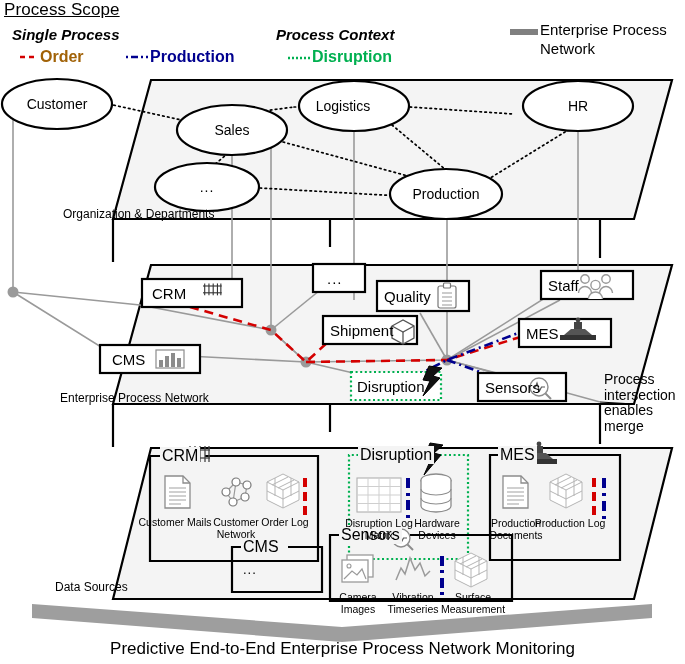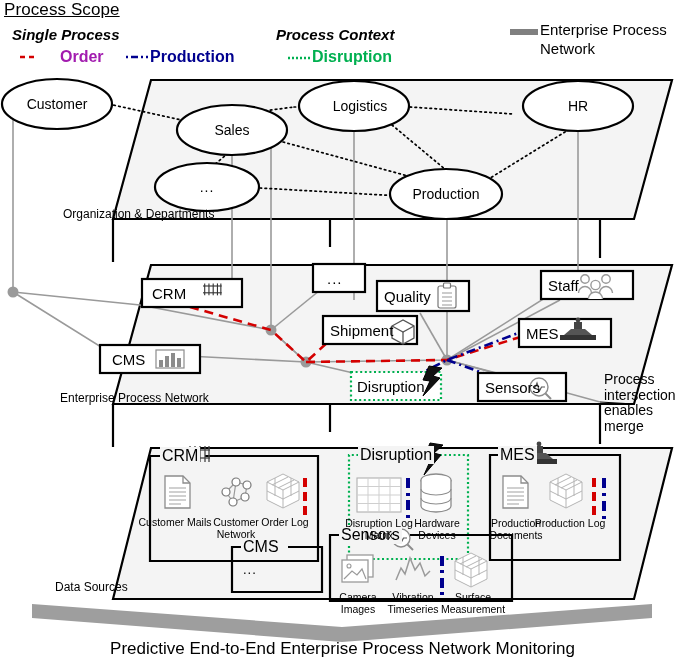--- a/index.html
+++ b/index.html
@@ -7,21 +7,21 @@
        font-family:"Liberation Sans",sans-serif;color:#000;}
   #root{position:absolute;inset:0;}
   svg.layer{position:absolute;left:0;top:0;width:685px;height:664px;overflow:visible;}
   .txt{position:absolute;white-space:nowrap;}
 
   
   #legend-title{left:4px;top:0px;font-size:17px;text-decoration:underline;letter-spacing:.1px;}
   .legend-head{font-style:italic;font-size:15px;font-weight:bold;}
   #lg-single{left:12px;top:26px;}
   #lg-context{left:276px;top:26px;text-align:right;}
-  #lg-order{left:40px;top:48px;font-size:16px;color:#a21caf;font-weight:bold;margin-left:20px;}
+  #lg-order{left:40px;top:48px;font-size:16px;color:#a16207;font-weight:bold;}
   #lg-production{left:150px;top:48px;font-size:16px;color:#00008f;font-weight:bold;}
   #lg-disruption{left:312px;top:48px;font-size:16px;color:#00b050;font-weight:bold;}
   #lg-epn{left:540px;top:20px;font-size:15px;line-height:19px;width:140px;white-space:normal;}
 
   
   .plane-caption{font-size:12px;}
   #cap-org{left:63px;top:207px;}
   #cap-epn{left:60px;top:391px;}
   #cap-ds{left:55px;top:580px;}
 
@@ -419,21 +419,21 @@
     <line x1="288" y1="58" x2="312" y2="58" stroke="#00b050" stroke-width="2.6" stroke-dasharray="2 2"></line>
   </svg>
 
   <div class="txt plane-caption" id="cap-org">Organization &amp; Departments</div>
   <div class="txt plane-caption" id="cap-epn">Enterprise Process Network</div>
   <div class="txt plane-caption" id="cap-ds">Data Sources</div>
 
   <div class="txt ell-label" style="left:57px;top:104px;">Customer</div>
   <div class="txt ell-label" style="left:232px;top:130px;">Sales</div>
   <div class="txt ell-label dots" style="left:207px;top:187px;">...</div>
-  <div class="txt ell-label" style="left:360px;top:106px;">Logistics</div>
+  <div class="txt ell-label" style="left:343px;top:106px;">Logistics</div>
   <div class="txt ell-label" style="left:446px;top:194px;">Production</div>
   <div class="txt ell-label" style="left:578px;top:106px;">HR</div>
 
   <div class="txt box-label" style="left:152px;top:293px;">CRM</div>
   <div class="txt box-label" style="left:112px;top:359px;">CMS</div>
   <div class="txt box-label dots" style="left:327px;top:278px;">...</div>
   <div class="txt box-label" style="left:384px;top:296px;">Quality</div>
   <div class="txt box-label" style="left:330px;top:330px;">Shipment</div>
   <div class="txt box-label" style="left:548px;top:285px;">Staff</div>
   <div class="txt box-label" style="left:526px;top:333px;">MES</div>

